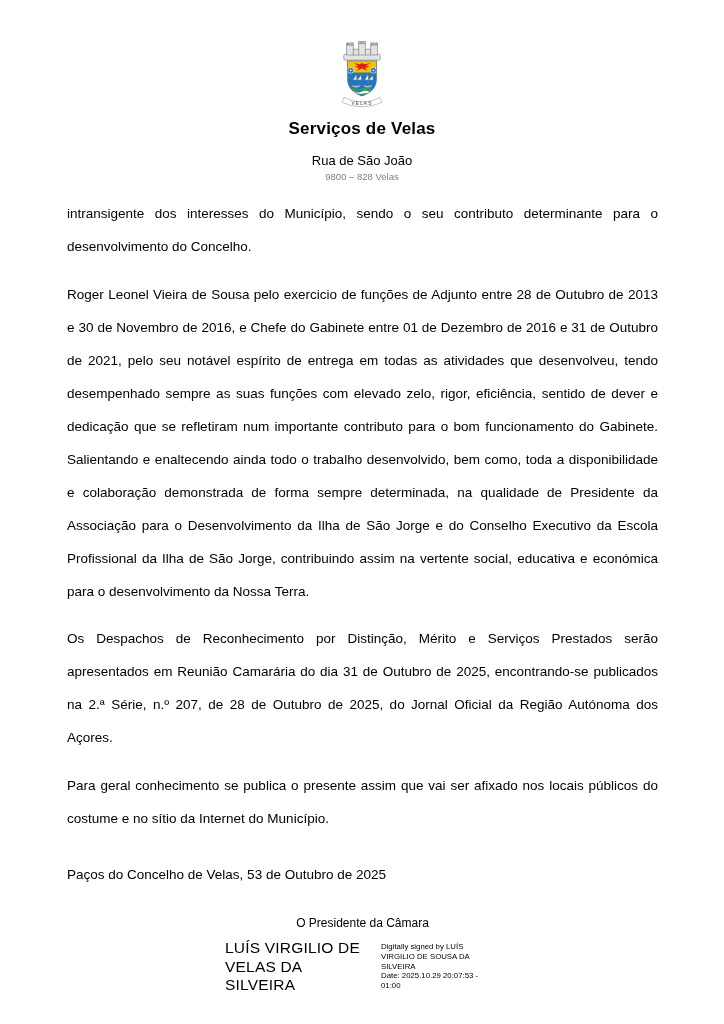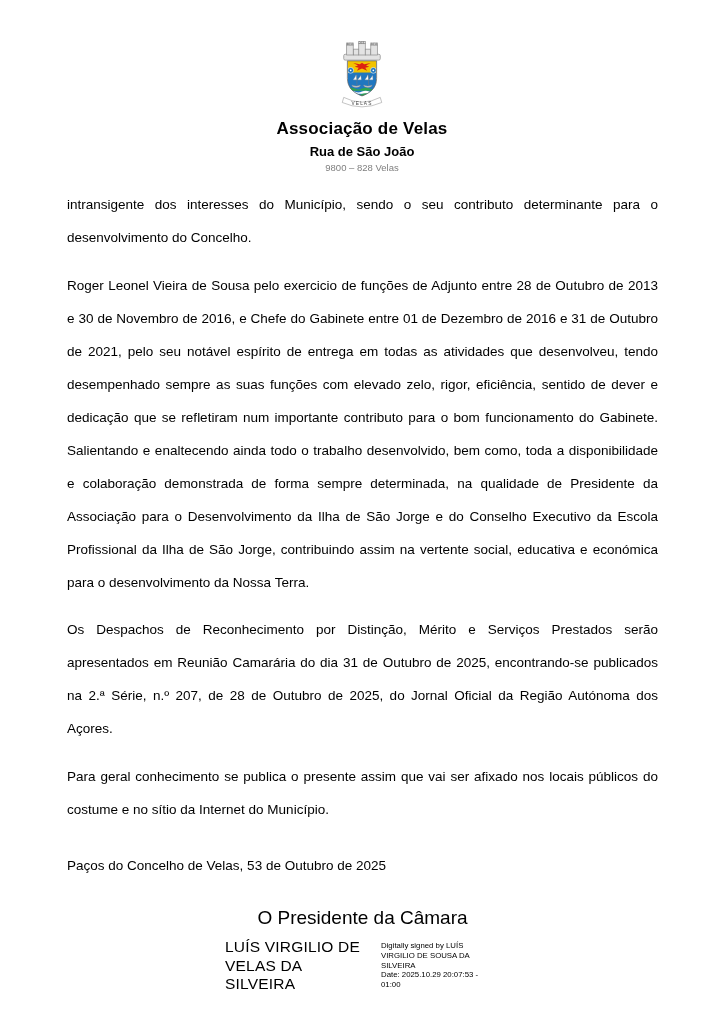--- a/index.html
+++ b/index.html
@@ -5,27 +5,27 @@
   html,body{margin:0;padding:0;background:#e9e9e9;}
   .page{
     width:724px;height:1024px;position:relative;margin:0 auto;
     background:#ffffff;overflow:hidden;
     font-family:"Liberation Sans","DejaVu Sans",sans-serif;color:#000;
   }
   
   .header{text-align:center;padding-top:36px;}
   .crest{display:inline-block;line-height:0;}
   .muni-name{font-size:17px;font-weight:bold;letter-spacing:.2px;margin-top:3px;}
-  .muni-addr{font-size:13px;font-weight:bold;margin-top:5px;}
+  .muni-addr{font-size:13px;font-weight:normal;margin-top:14px;}
   .muni-postal{font-size:9.5px;color:#7f7f7f;margin-top:3px;}
   
   .content{padding:15px 66px 0 67px;font-size:13.5px;}
   .body-par{text-align:justify;line-height:33px;margin:0 0 14.5px 0;}
   .dateline{line-height:25.8px;margin:27px 0 0 0;}
-  .president{text-align:center;margin-top:29px;font-size:19px;}
+  .president{text-align:center;margin-top:29px;font-size:12px;}
   
   .sig-row{display:flex;align-items:flex-start;margin:9px 0 0 158px;}
   .sig-name{font-size:15.5px;line-height:18.5px;white-space:pre-line;width:148px;letter-spacing:.2px;}
   .sig-details{font-size:7.8px;line-height:9.7px;white-space:pre-line;padding-top:3px;margin-left:8px;}
   
   .footer{position:absolute;left:0;right:0;bottom:0;height:85px;}
   .footer-rule{position:absolute;top:0;left:85px;right:64px;border-top:2.5px solid #95b3d7;}
   .footer-text{position:absolute;top:12px;left:0;right:0;text-align:center;
     font-size:9px;line-height:13.5px;color:#404040;}
   .footer-text a{color:#0563c1;text-decoration:underline;}
@@ -90,21 +90,21 @@
           <path d="M25,72 q5,-2.5 10,0 t10,0 t10,0 t10,0 V75 H25 Z" fill="#2da44e"></path>
           <path d="M25,76 q5,-2.5 10,0 t10,0 t10,0 t10,0 V79 H25 Z" fill="#ffffff"></path>
           <path d="M25,79.5 q5,-2.5 10,0 t10,0 t10,0 t10,0 V83 H25 Z" fill="#2da44e"></path>
         </g>
         <path d="M25,34 H65 V58 C65,70 57,78 45,82 C33,78 25,70 25,58 Z" fill="none" stroke="#666" stroke-width="1"></path>
 
         <path d="M20,84 q25,13 50,0 l2,7 q-27,12 -54,0 z" fill="#ffffff" stroke="#9a9a9a" stroke-width=".8"></path>
         <text x="45" y="94.5" text-anchor="middle" font-size="6.5" letter-spacing="1.5" fill="#444" font-family="Liberation Sans, sans-serif">VELAS</text>
       </svg>
     </span>
-    <div class="muni-name">Associação de Velas</div>
+    <div class="muni-name">Serviços de Velas</div>
     <div class="muni-addr">Rua de São João</div>
     <div class="muni-postal">9800 – 828 Velas</div>
   </div>
 
   <div class="content">
     <p class="body-par">intransigente dos interesses do Município, sendo o seu contributo determinante para o desenvolvimento do Concelho.</p>
     <p class="body-par">Roger Leonel Vieira de Sousa pelo exercicio de funções de Adjunto entre 28 de Outubro de 2013 e 30 de Novembro de 2016, e Chefe do Gabinete entre 01 de Dezembro de 2016 e 31 de Outubro de 2021, pelo seu notável espírito de entrega em todas as atividades que desenvolveu, tendo desempenhado sempre as suas funções com elevado zelo, rigor, eficiência, sentido de dever e dedicação que se refletiram num importante contributo para o bom funcionamento do Gabinete. Salientando e enaltecendo ainda todo o trabalho desenvolvido, bem como, toda a disponibilidade e colaboração demonstrada de forma sempre determinada, na qualidade de Presidente da Associação para o Desenvolvimento da Ilha de São Jorge e do Conselho Executivo da Escola Profissional da Ilha de São Jorge, contribuindo assim na vertente social, educativa e económica para o desenvolvimento da Nossa Terra.</p>
     <p class="body-par">Os Despachos de Reconhecimento por Distinção, Mérito e Serviços Prestados serão apresentados em Reunião Camarária do dia 31 de Outubro de 2025, encontrando-se publicados na 2.ª Série, n.º 207, de 28 de Outubro de 2025, do Jornal Oficial da Região Autónoma dos Açores.</p>
     <p class="body-par">Para geral conhecimento se publica o presente assim que vai ser afixado nos locais públicos do costume e no sítio da Internet do Município.</p>
 

